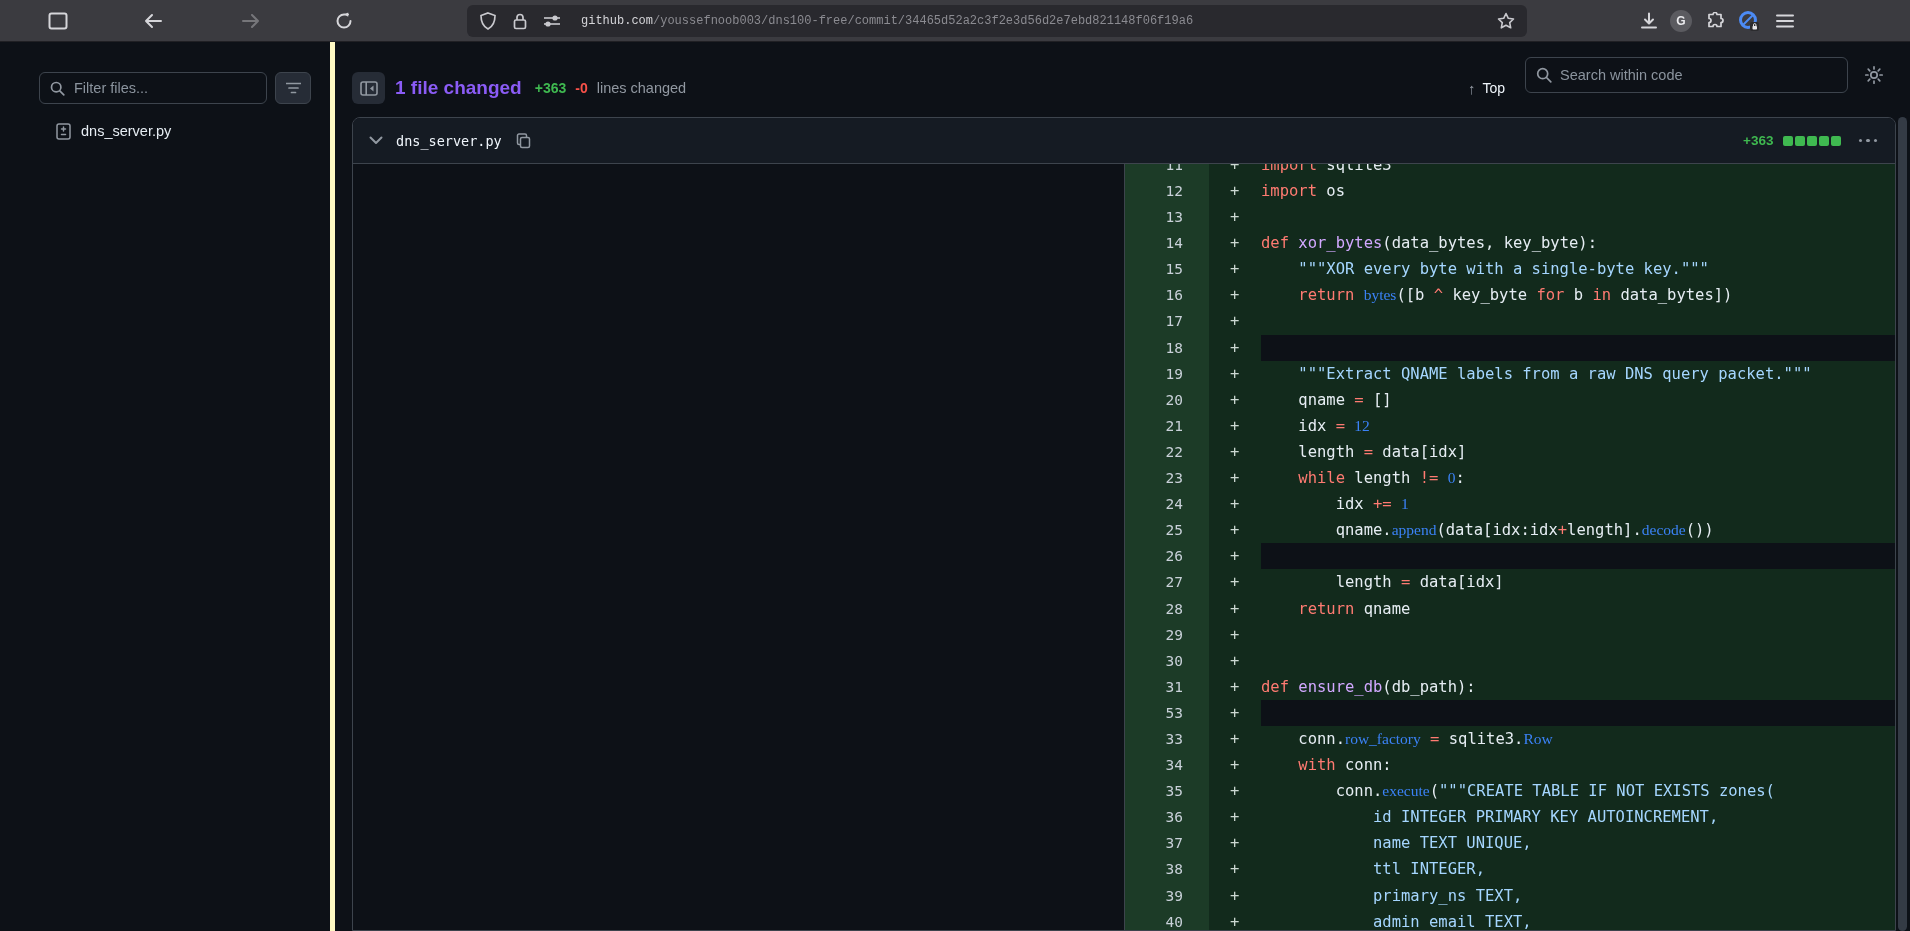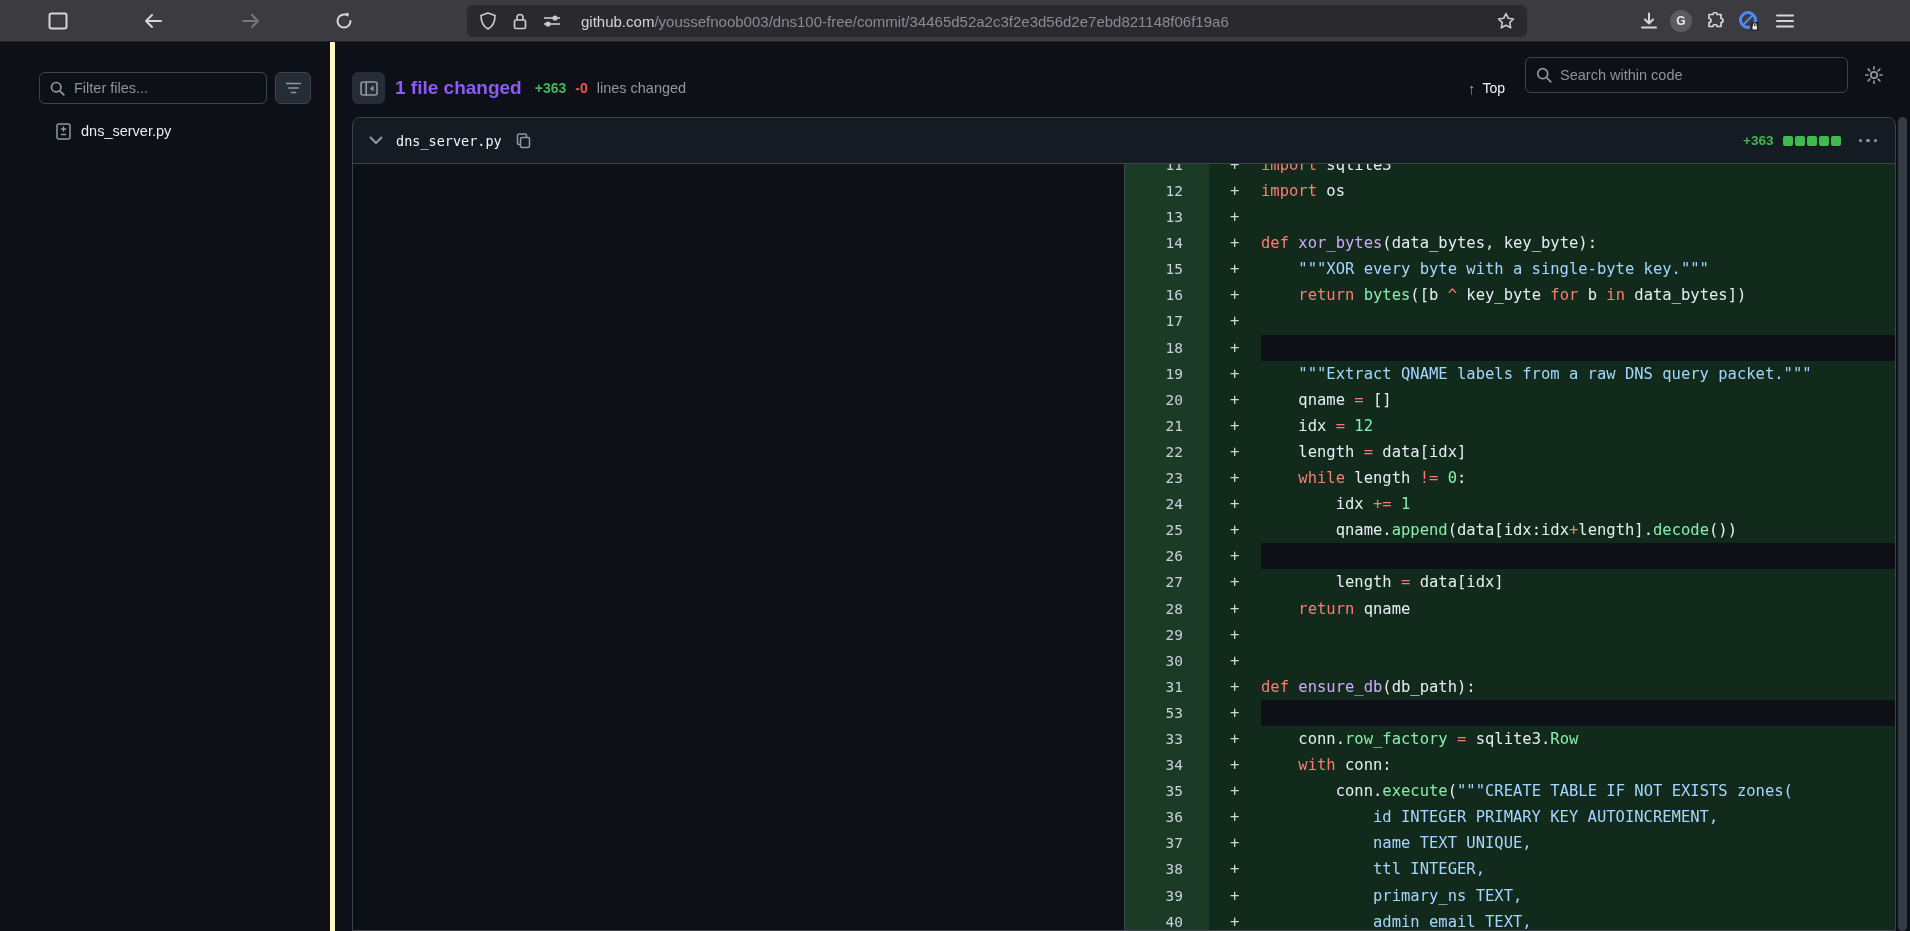--- a/index.html
+++ b/index.html
@@ -10,21 +10,21 @@
   #toolbar { position:absolute; left:0; top:0; width:1910px; height:42px;
              background:#3b3b40; border-bottom:1px solid #202024; }
   .tb-icon { position:absolute; top:8px; width:26px; height:26px; display:flex;
              align-items:center; justify-content:center; color:#d6d6da; }
   .tb-icon svg { display:block; }
   #urlbar { position:absolute; left:467px; top:5px; width:1060px; height:32px;
             background:#29292e; border-radius:6px; display:flex; align-items:center;
             padding:0 12px; }
   .url-icon { width:18px; height:18px; margin-right:14px; color:#c9c9ce; flex:none;
               display:flex; align-items:center; justify-content:center; }
-  #url-text { font-size:15px; white-space:nowrap; overflow:hidden; flex:1; margin-left:6px; }
+  #url-text { font-size:12px; white-space:nowrap; overflow:hidden; flex:1; margin-left:6px;font-family:Liberation Mono, monospace; }
   #url-text .host { color:#d5d5d9; }
   #url-text .path { color:#8b8b91; }
   .badge-circle { width:22px; height:22px; border-radius:50%; background:#5b5b60;
                   color:#ececef; font-size:12px; font-weight:bold; display:flex;
                   align-items:center; justify-content:center; }
 
   
   #page { position:absolute; left:0; top:42px; width:1910px; height:889px; background:#0d1117; }
 
   
@@ -88,21 +88,21 @@
 
   .diff-row { display:flex; height:26.1px; line-height:26.1px;
               font-family:"DejaVu Sans Mono", monospace; font-size:15.5px; }
   .clip { height:14px; overflow:hidden; }
   .clip .diff-row { margin-top:-12px; }
   .ln { width:84px; flex:none; background:#1c3b27; color:#c9d1d9; text-align:right;
         padding-right:26px; font-size:14.5px; }
   .mk { width:52px; flex:none; background:#122a1c; color:#cdd9d3; padding-left:21px; }
   .code { flex:1; background:#122a1c; white-space:pre; color:#e6edf3; }
   .tk-k { color:#ff7b72; } .tk-f { color:#d2a8ff; } .tk-s { color:#a5d6ff; }
-  .tk-b { color:#86efac; } .tk-p { color:#e6edf3; }
+  .tk-b { color:#3b82f6;font-family:Liberation Serif, serif; } .tk-p { color:#e6edf3; }
 
   
   #scrollbar { position:absolute; right:3px; top:75px; bottom:0; width:9px;
                border-radius:5px; background:#343b45; }
 </style>
 </head>
 <body>
 
 <div id="toolbar">
   <div class="tb-icon" style="left:45px">

